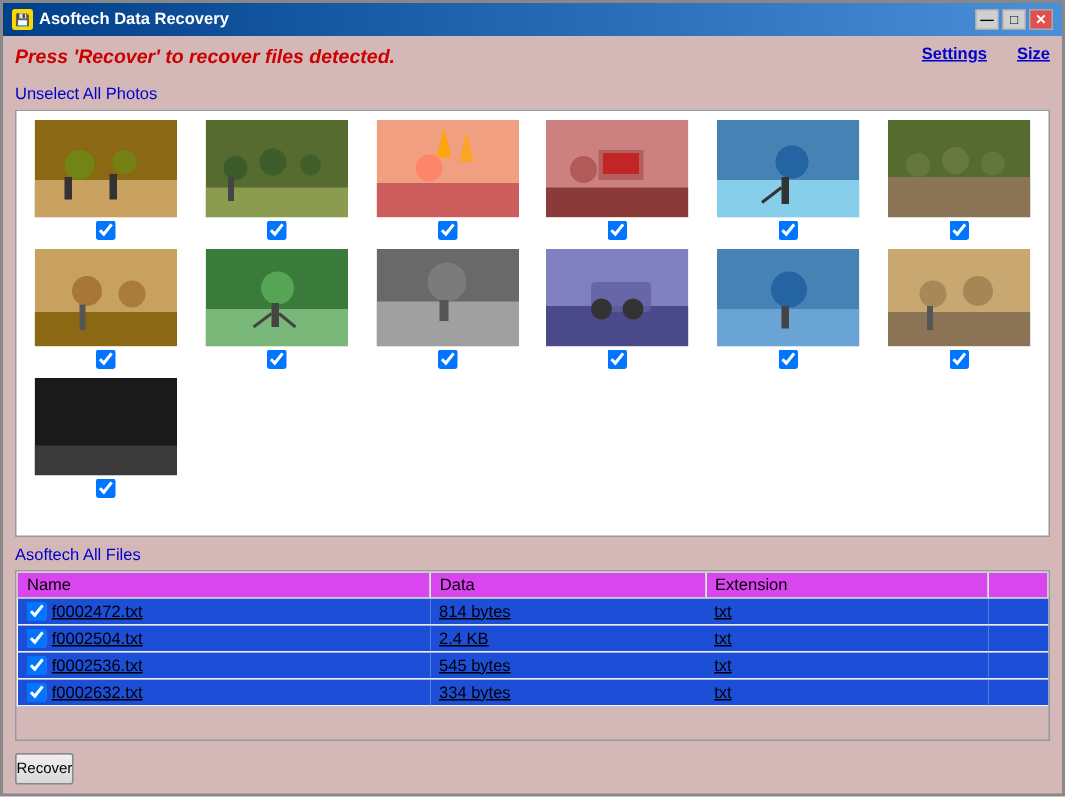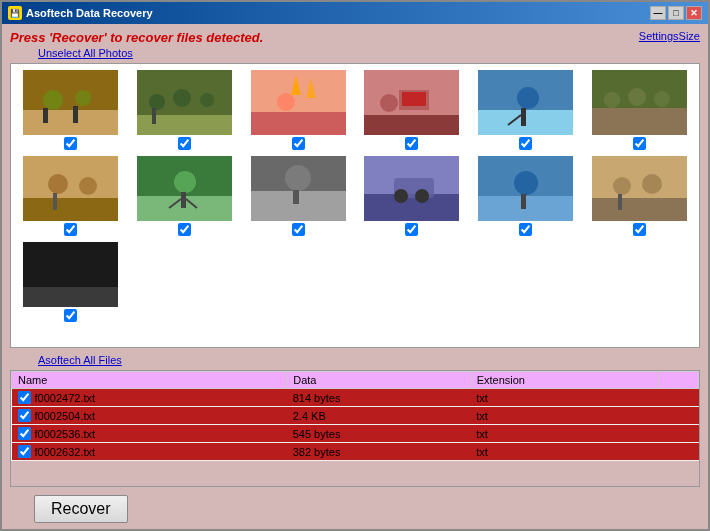--- a/index.html
+++ b/index.html
@@ -72,49 +72,48 @@
       display: flex;
       flex-direction: column;
       overflow: hidden;
       padding: 6px 8px;
     }
 
     .top-bar {
       display: flex;
       justify-content: space-between;
       align-items: flex-start;
-      margin-bottom: 2px;
+      margin-bottom: 12px;
     }
 
     .recover-message {
       color: #cc0000;
       font-style: italic;
       font-size: 13px;
       font-weight: bold;
     }
 
     .top-links {
       display: flex;
-      gap: 0;
+      gap: 20px;
+      font-weight: bold;
     }
 
     .link {
       color: #0000cc;
       text-decoration: underline;
       cursor: pointer;
       font-size: 11px;
     }
 
     .unselect-link {
       color: #0000cc;
-      text-decoration: underline;
       cursor: pointer;
       font-size: 11px;
       margin-bottom: 4px;
-      margin-left: 28px;
     }
 
     .photo-panel {
       flex: 0 0 285px;
       background: white;
       border: 1px solid #999;
       overflow-y: scroll;
       overflow-x: hidden;
       position: relative;
     }
@@ -172,56 +171,56 @@
       background: white;
     }
 
     .files-table-container {
       flex: 1;
       overflow-y: scroll;
       overflow-x: hidden;
     }
 
     .files-table thead th {
-      background: #f0abfc;
+      background: #d946ef;
       border: 1px solid #ccc;
       padding: 2px 6px;
       text-align: left;
       font-weight: normal;
       font-size: 11px;
       position: sticky;
       top: 0;
     }
 
     .files-table tbody tr {
-      background: #b91c1c;
+      background: #1d4ed8;
+      text-decoration: underline;
     }
 
     .files-table tbody td {
       padding: 2px 6px;
       border-bottom: 1px solid #f0f0f0;
       font-size: 11px;
     }
 
     .file-row-name {
       display: flex;
       align-items: center;
       gap: 4px;
     }
 
     .recover-btn {
       margin-top: 8px;
-      padding: 4px 16px;
+      padding: 4px 0;
       background: linear-gradient(to bottom, #f0f0f0, #d8d8d8);
       border: 1px solid #888;
       cursor: pointer;
-      font-size: 16px;
+      font-size: 10px;
       border-radius: 2px;
       width: fit-content;
-      margin-left: 24px;
     }
 
     
     ::-webkit-scrollbar { width: 16px; }
     ::-webkit-scrollbar-track { background: #f0f0f0; border-left: 1px solid #ccc; }
     ::-webkit-scrollbar-thumb { background: #c0c0c0; border: 1px solid #999; }
     ::-webkit-scrollbar-button { background: #d0d0d0; border: 1px solid #999; height: 16px; }
   </style>
 </head>
 <body>
@@ -458,21 +457,21 @@
       <td>txt</td>
       <td></td>
     </tr>
                 <tr>
       <td>
         <div class="file-row-name">
           <input type="checkbox" checked="" style="">
           <span>f0002632.txt</span>
         </div>
       </td>
-      <td>382 bytes</td>
+      <td>334 bytes</td>
       <td>txt</td>
       <td></td>
     </tr>
               </tbody>
           </table>
         </div>
       </div>
     </div>
 
     <button class="recover-btn">Recover</button>

